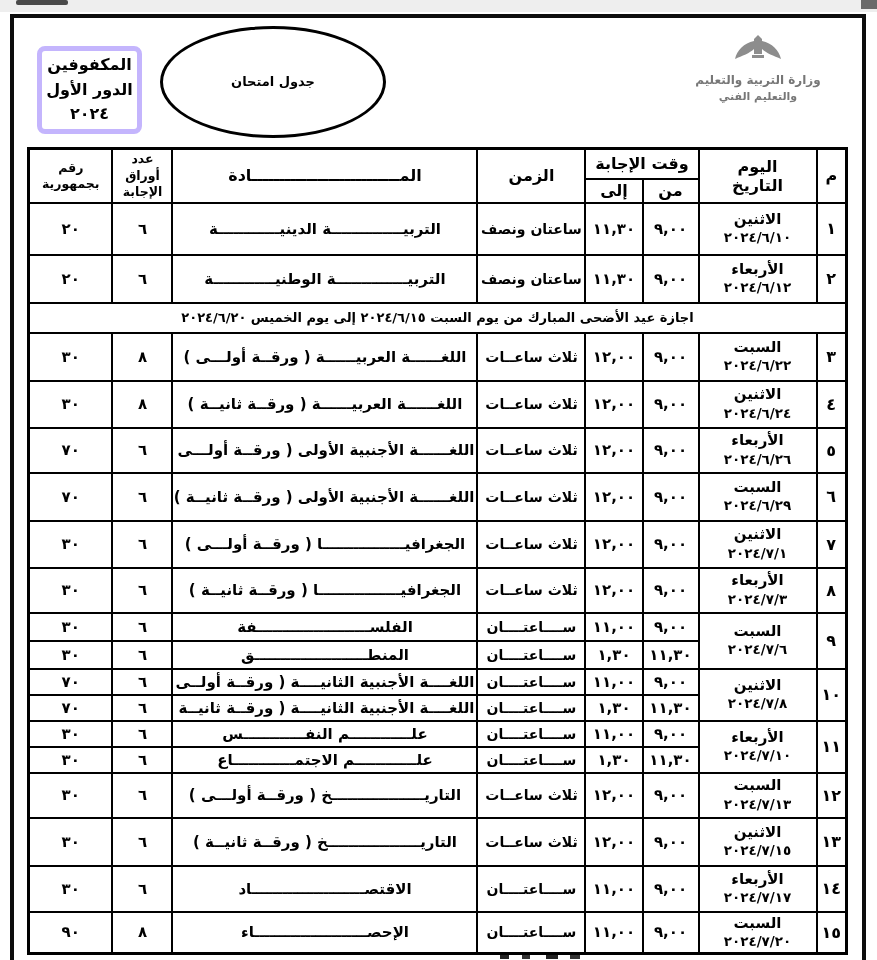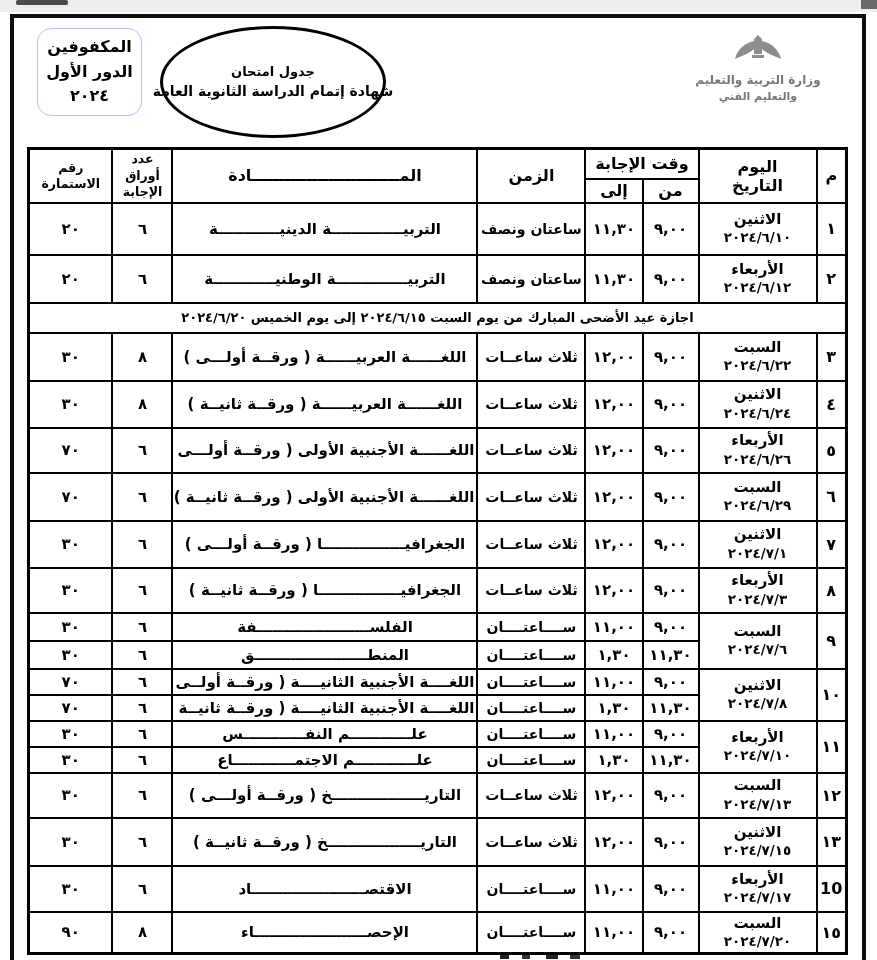--- a/index.html
+++ b/index.html
@@ -3,21 +3,21 @@
 <meta charset="utf-8">
 <style>
   html,body{margin:0;padding:0;background:#ffffff;}
   body{font-family:"DejaVu Sans","Liberation Sans",sans-serif;font-weight:bold;color:#000;}
   .page{position:relative;width:877px;height:960px;overflow:hidden;background:#fff;direction:rtl;}
   .scan-strip{position:absolute;left:0;top:0;width:877px;height:12px;background:#eeeeee;}
   .scan-dash{position:absolute;left:16px;top:0;width:52px;height:5px;background:#4a4a4a;border-radius:2px;}
   .scan-blob{position:absolute;right:0;top:0;width:16px;height:9px;background:#6a6a6a;}
   .page-border{position:absolute;left:10px;top:14px;width:856px;height:980px;border:4px solid #0d0d0d;box-sizing:border-box;}
   
-  .category-box{position:absolute;left:37px;top:28px;width:105px;height:88px;border:1px solid #c4b5fd;border-radius:14px;box-sizing:border-box;display:flex;flex-direction:column;justify-content:center;align-items:center;line-height:1.55;font-size:16px;background:#fff;}
+  .category-box{position:absolute;left:37px;top:46px;width:105px;height:88px;border:5px solid #c4b5fd;border-radius:8px;box-sizing:border-box;display:flex;flex-direction:column;justify-content:center;align-items:center;line-height:1.55;font-size:16px;background:#fff;}
   .title-ellipse{position:absolute;left:160px;top:26px;width:226px;height:112px;border:3px solid #000;border-radius:50%;box-sizing:border-box;display:flex;flex-direction:column;justify-content:center;align-items:center;line-height:1.5;background:#fff;}
   .title-ellipse .t1{font-size:13px;white-space:nowrap;}
   .title-ellipse .t2{font-size:14px;white-space:nowrap;}
   .title-ellipse .t3{font-size:16px;white-space:nowrap;}
   .seal{position:absolute;left:660px;top:22px;width:196px;height:122px;}
   
   table.sched{position:absolute;right:29px;top:147px;width:818px;border-collapse:collapse;table-layout:fixed;border:3px solid #000;}
   table.sched th,table.sched td{border:2px solid #000;text-align:center;vertical-align:middle;padding:0 2px;font-weight:bold;overflow:hidden;white-space:nowrap;background:#fff;}
   thead th{font-size:16px;line-height:1.2;}
   th.subject-hdr{font-size:16px;}
@@ -44,21 +44,20 @@
   <div class="page-border"></div>
 
   <div class="category-box">
     <div>المكفوفين</div>
     <div>الدور الأول</div>
     <div>٢٠٢٤</div>
   </div>
 
   <div class="title-ellipse">
     <div class="t1">جدول امتحان</div>
-    <div class="t2">شهادة إتمام الدراسة الثانوية العامة</div>
   </div>
 
   <svg class="seal" viewBox="0 0 196 122" xmlns="http://www.w3.org/2000/svg">
     <defs>
       <path id="sealRing" d="M 10,62 A 88,50 0 1 1 186,62 A 88,50 0 1 1 10,62" fill="none"></path>
     </defs>
     <text font-size="10" letter-spacing="2.6" fill="#8a8a8a" font-weight="bold">
       <textPath href="#sealRing" startOffset="4">MINISTRY OF EDUCATION AND TECHNICAL EDUCATION</textPath>
     </text>
     <g fill="#8d8d8d">
@@ -93,21 +92,21 @@
         <th colspan="2">وقت الإجابة</th>
         <th rowspan="2">الزمن</th>
         <th rowspan="2" class="subject-hdr">المـــــــــــــــــــــــــــادة</th>
         <th rowspan="2">
           <div class="hsmall">عدد</div>
           <div class="hsmall">أوراق</div>
           <div class="hsmall">الإجابة</div>
         </th>
         <th rowspan="2">
           <div class="hsmall">رقم</div>
-          <div class="hsmall">الاستمارة</div>
+          <div class="hsmall">بجمهورية</div>
         </th>
       </tr>
       <tr style="height:24px">
         <th>من</th>
         <th>إلى</th>
       </tr>
     </thead>
     <tbody id="tbody-rows">
         <tr style="height: 52px;">
           <td class="num">١</td>
@@ -299,21 +298,21 @@
             <div class="date">٢٠٢٤/٧/١٥</div>
           </td>
           <td class="time">٩,٠٠</td>
           <td class="time">١٢,٠٠</td>
           <td class="dur">ثلاث ساعــات</td>
           <td class="subj">التاريــــــــــــــــــخ ( ورقــة ثانيــة )</td>
           <td class="num2">٦</td>
           <td class="num2">٣٠</td>
         </tr>
         <tr style="height: 46px;">
-          <td class="num">10</td>
+          <td class="num">١٤</td>
           <td class="daydate" rowspan="1">
             <div class="day">الأربعاء</div>
             <div class="date">٢٠٢٤/٧/١٧</div>
           </td>
           <td class="time">٩,٠٠</td>
           <td class="time">١١,٠٠</td>
           <td class="dur">ســــاعتــــان</td>
           <td class="subj">الاقتصــــــــــــــــــــــاد</td>
           <td class="num2">٦</td>
           <td class="num2">٣٠</td>

